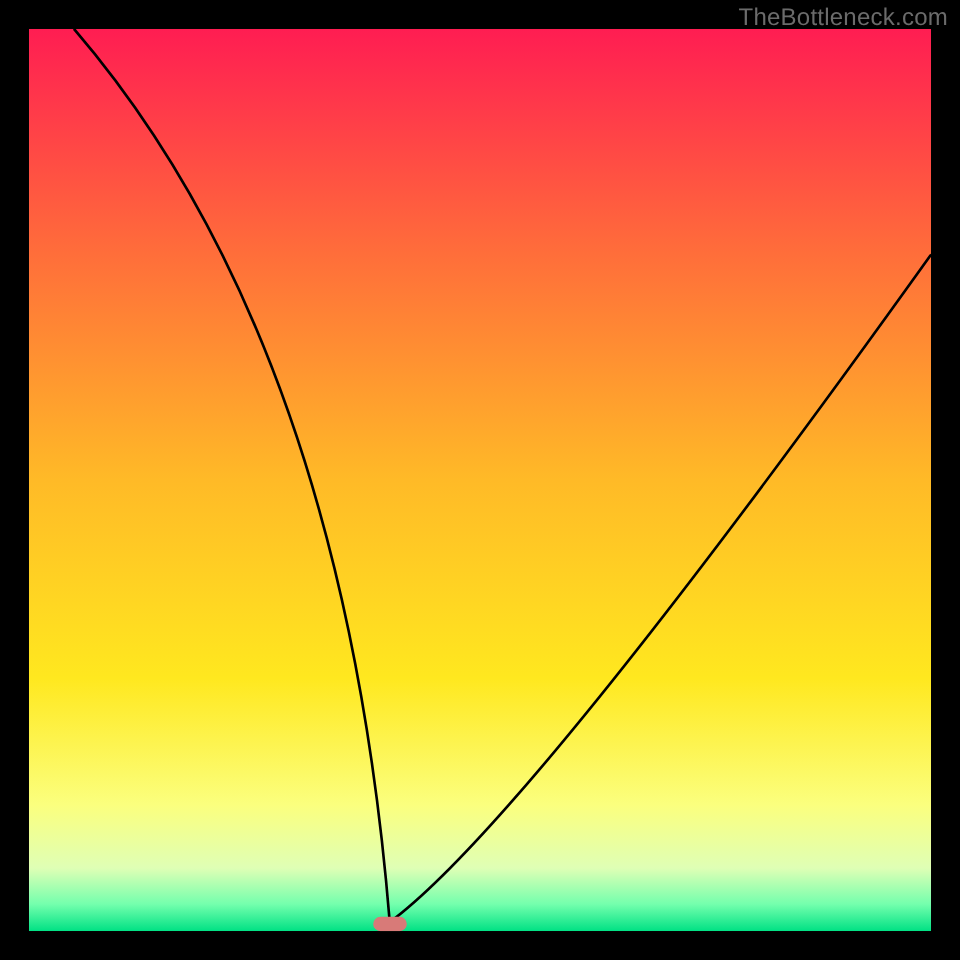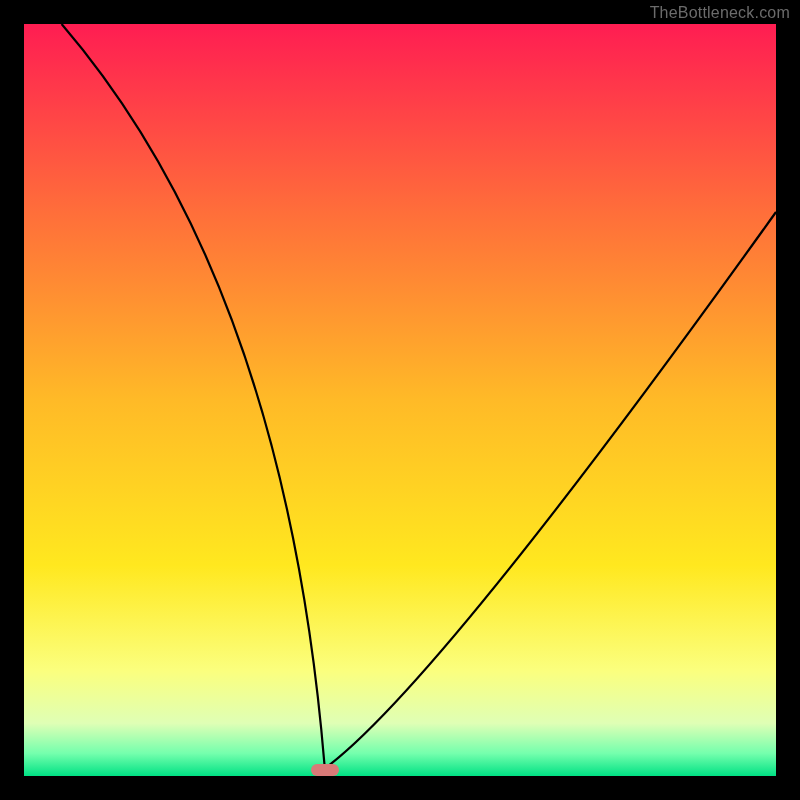--- a/index.html
+++ b/index.html
@@ -39,21 +39,21 @@
     height: 12px;
     border-radius: 6px;
     background: #d87a78;
     transform: translate(-50%, -50%);
   }
   .watermark {
     position: absolute;
     top: 4px;
     right: 10px;
     color: #6b6b6b;
-    font-size: 16px;
+    font-size: 20px;
     font-weight: 400;
     letter-spacing: 0.2px;
   }
 </style>
 </head>
 <body>
 
 <div class="frame">
 
   <div class="plot-area">

